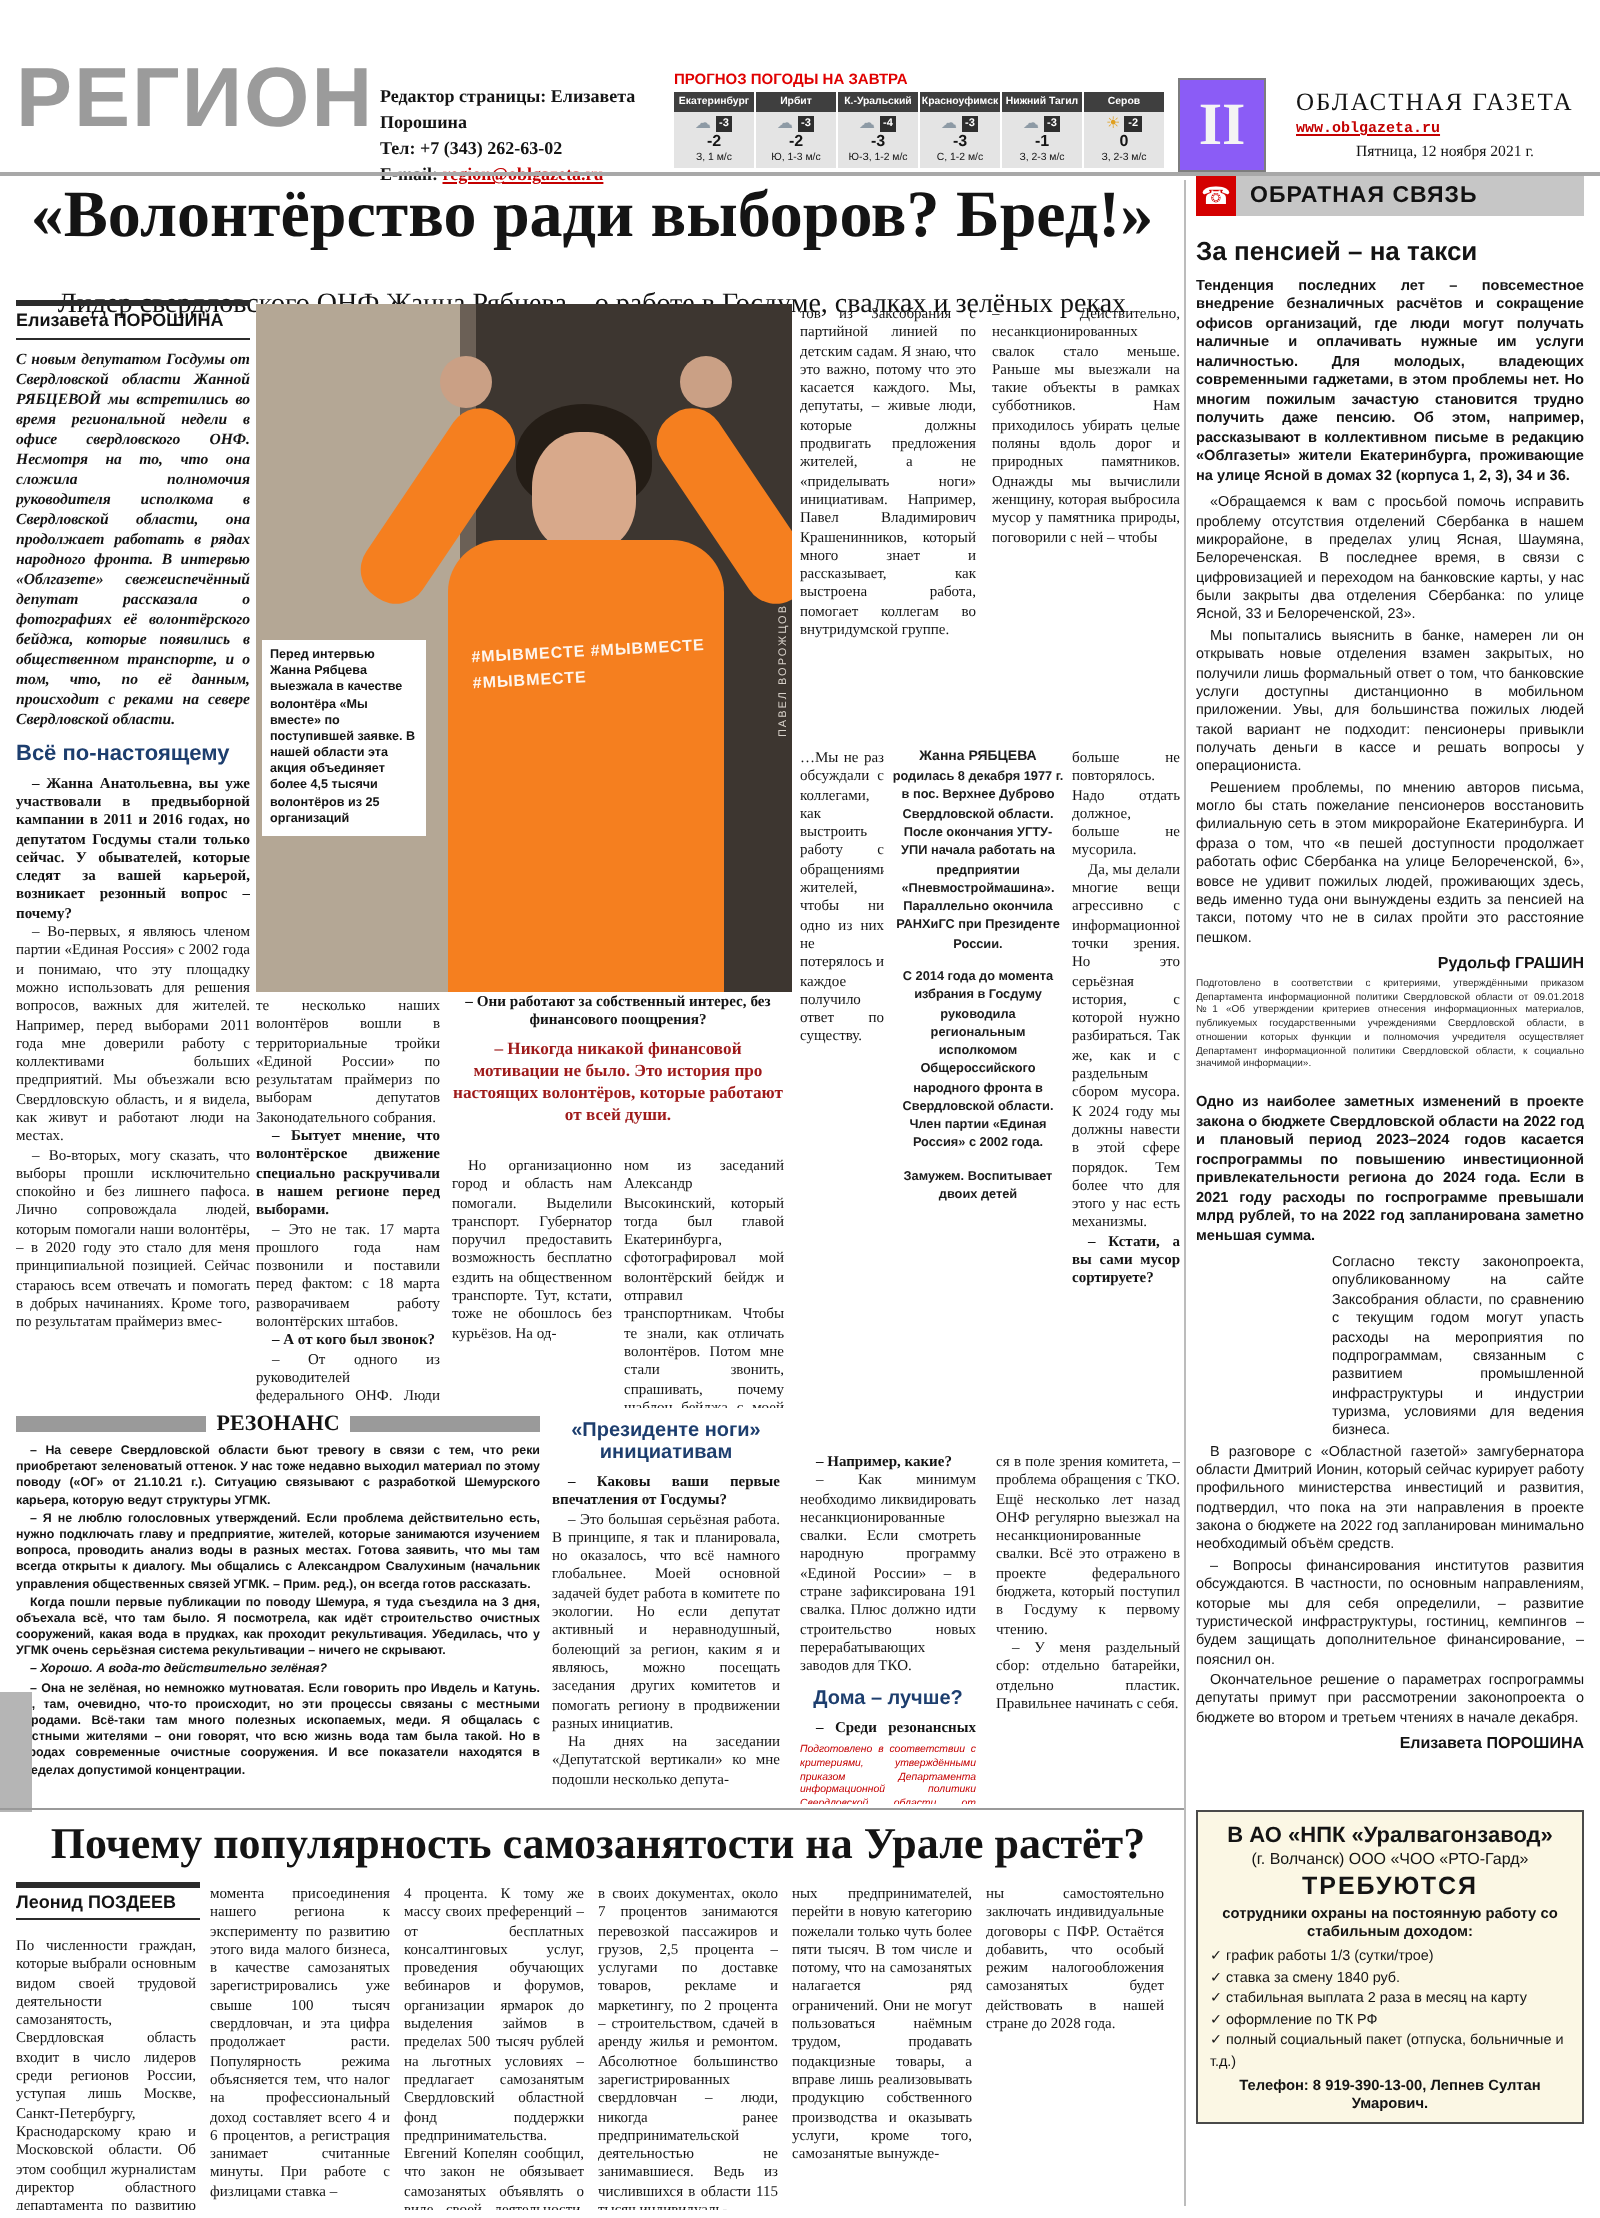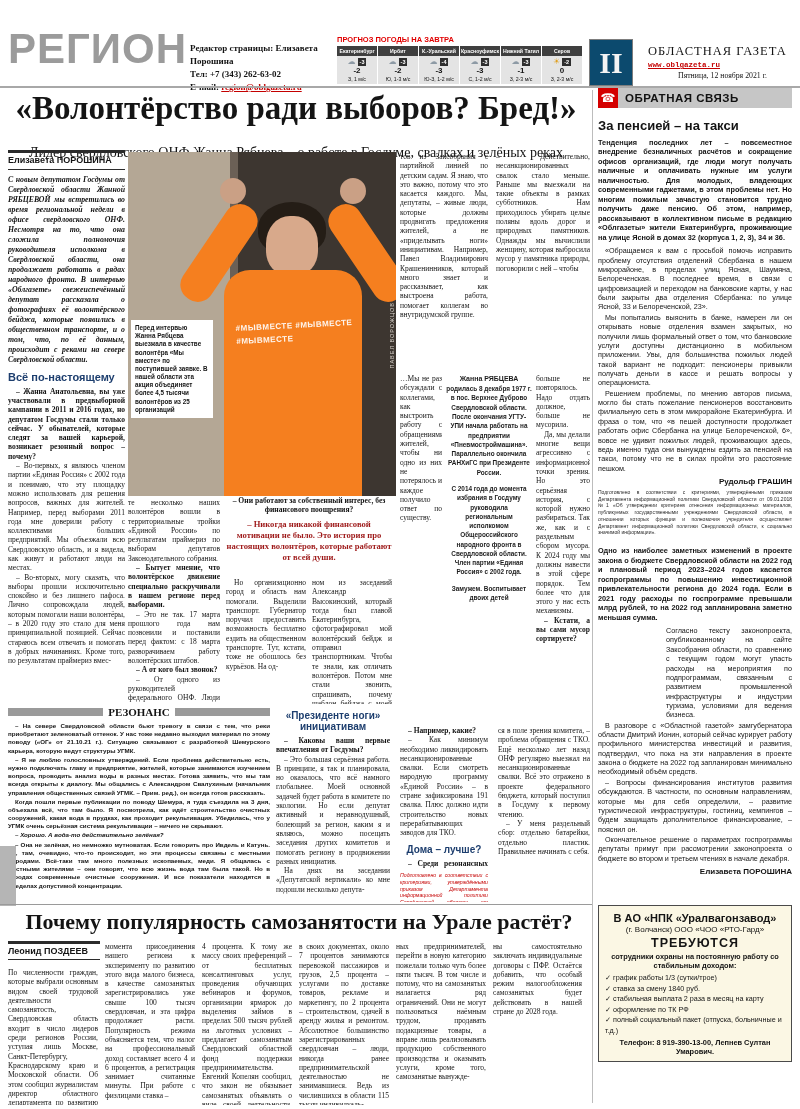--- a/index.html
+++ b/index.html
@@ -23,21 +23,21 @@
   .weather-row { display:flex; gap:1px; }
   .wcell { width:40px; background:#e4e4e4; font-family:"Liberation Sans",sans-serif; text-align:center; }
   .wcity { background:#3f3f3f; color:#fff; font-size:5.2px; font-weight:bold; padding:2px 0; white-space:nowrap; overflow:hidden; }
   .wline1 { display:flex; justify-content:center; align-items:center; gap:2px; padding-top:2px; }
   .wicon { font-size:8px; color:#8d9aa5; line-height:1; }
   .wicon.sun { color:#e0a020; }
   .wnight { background:#2e2e2e; color:#fff; font-size:5.5px; font-weight:bold; padding:0 2px; line-height:1.5; }
   .wday { font-size:8px; font-weight:bold; line-height:1.2; }
   .wwind { font-size:5.2px; padding-bottom:2px; white-space:nowrap; }
 
-  .page-roman { left:589px; top:39px; width:44px; height:47px; background:#0c4a6e; border:1px solid #7d7d7d;
+  .page-roman { left:589px; top:39px; width:44px; height:47px; background:#8b5cf6; border:1px solid #7d7d7d;
     color:#f4f4f4; font-size:30px; font-weight:bold; text-align:center; line-height:45px; font-family:"Liberation Serif",serif; }
 
   .paper-info { left:648px; top:44px; width:150px; }
   .paper-name { font-size:12.5px; letter-spacing:1px; }
   .paper-url { font-family:Liberation Mono, monospace; font-size:7.5px; font-weight:bold; color:#c40000; text-decoration:underline; margin-top:2px; }
   .paper-date { font-size:7.8px; margin-top:2px;margin-left:30px; }
 
   
   .headline { left:2px; top:90px; width:588px; text-align:center; font-size:33px; font-weight:600; white-space:nowrap; }
   .subheadline { left:2px; top:129px; width:588px; text-align:center; font-size:14px; font-weight:normal;margin-top:16px; }

